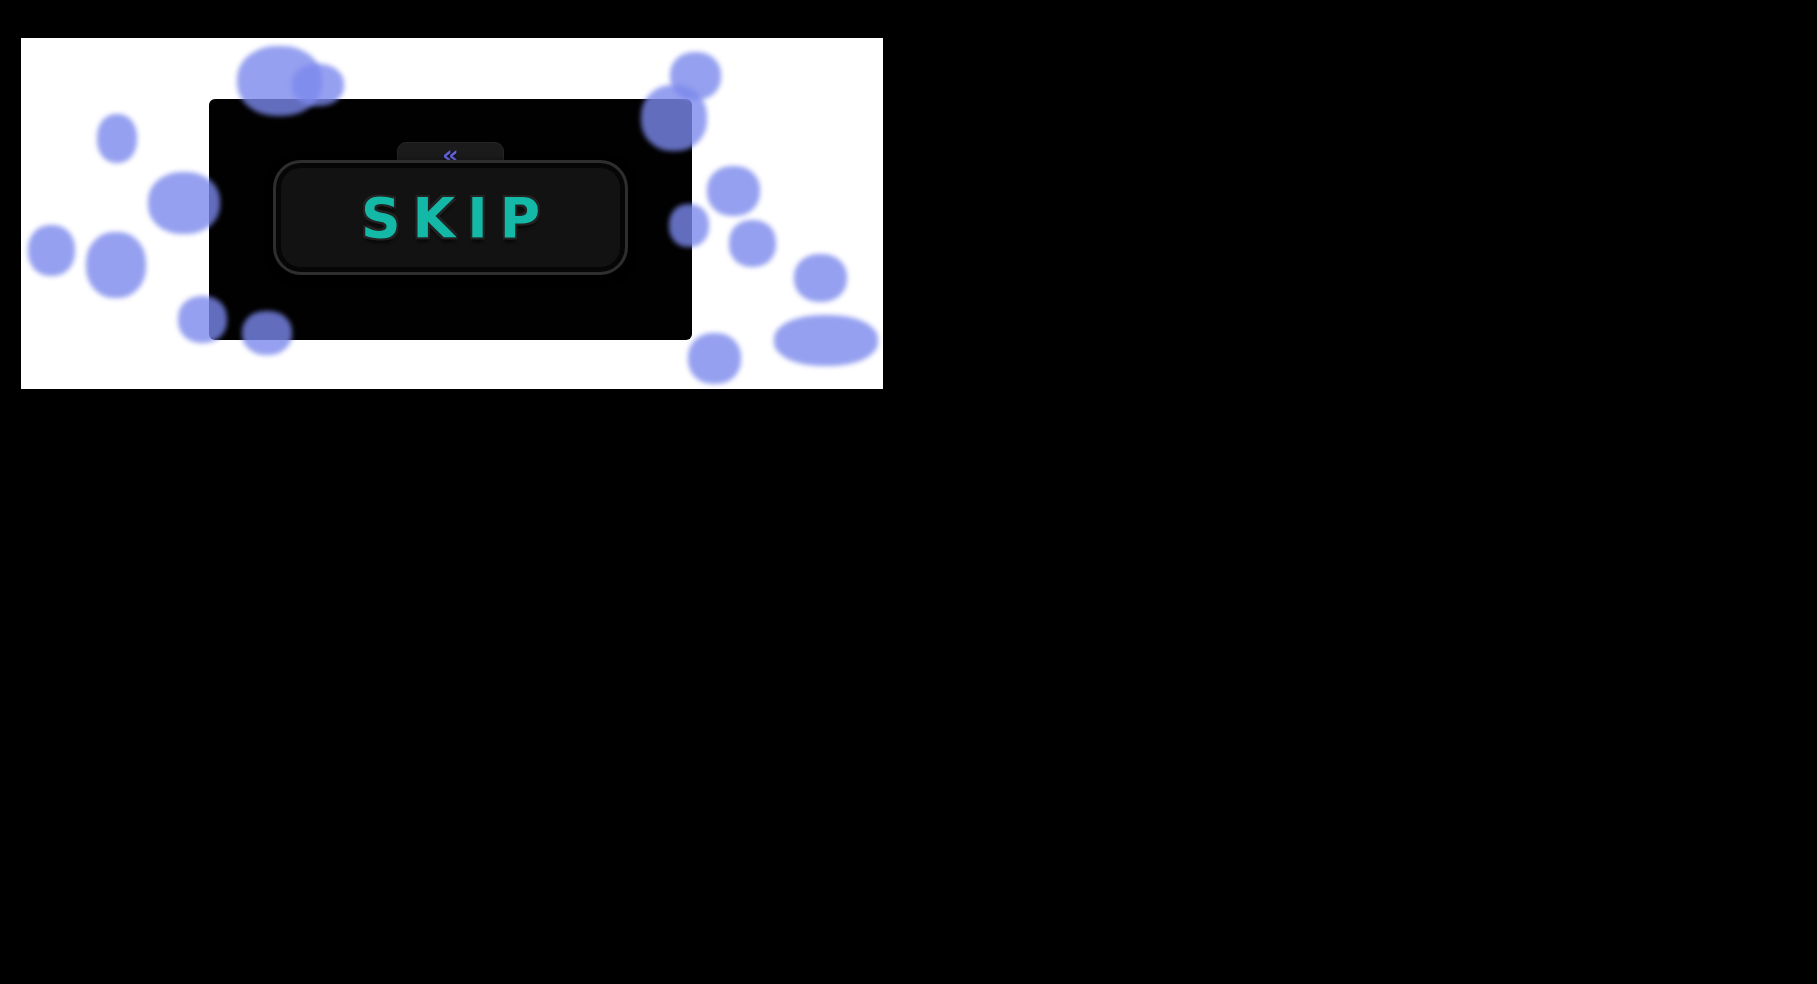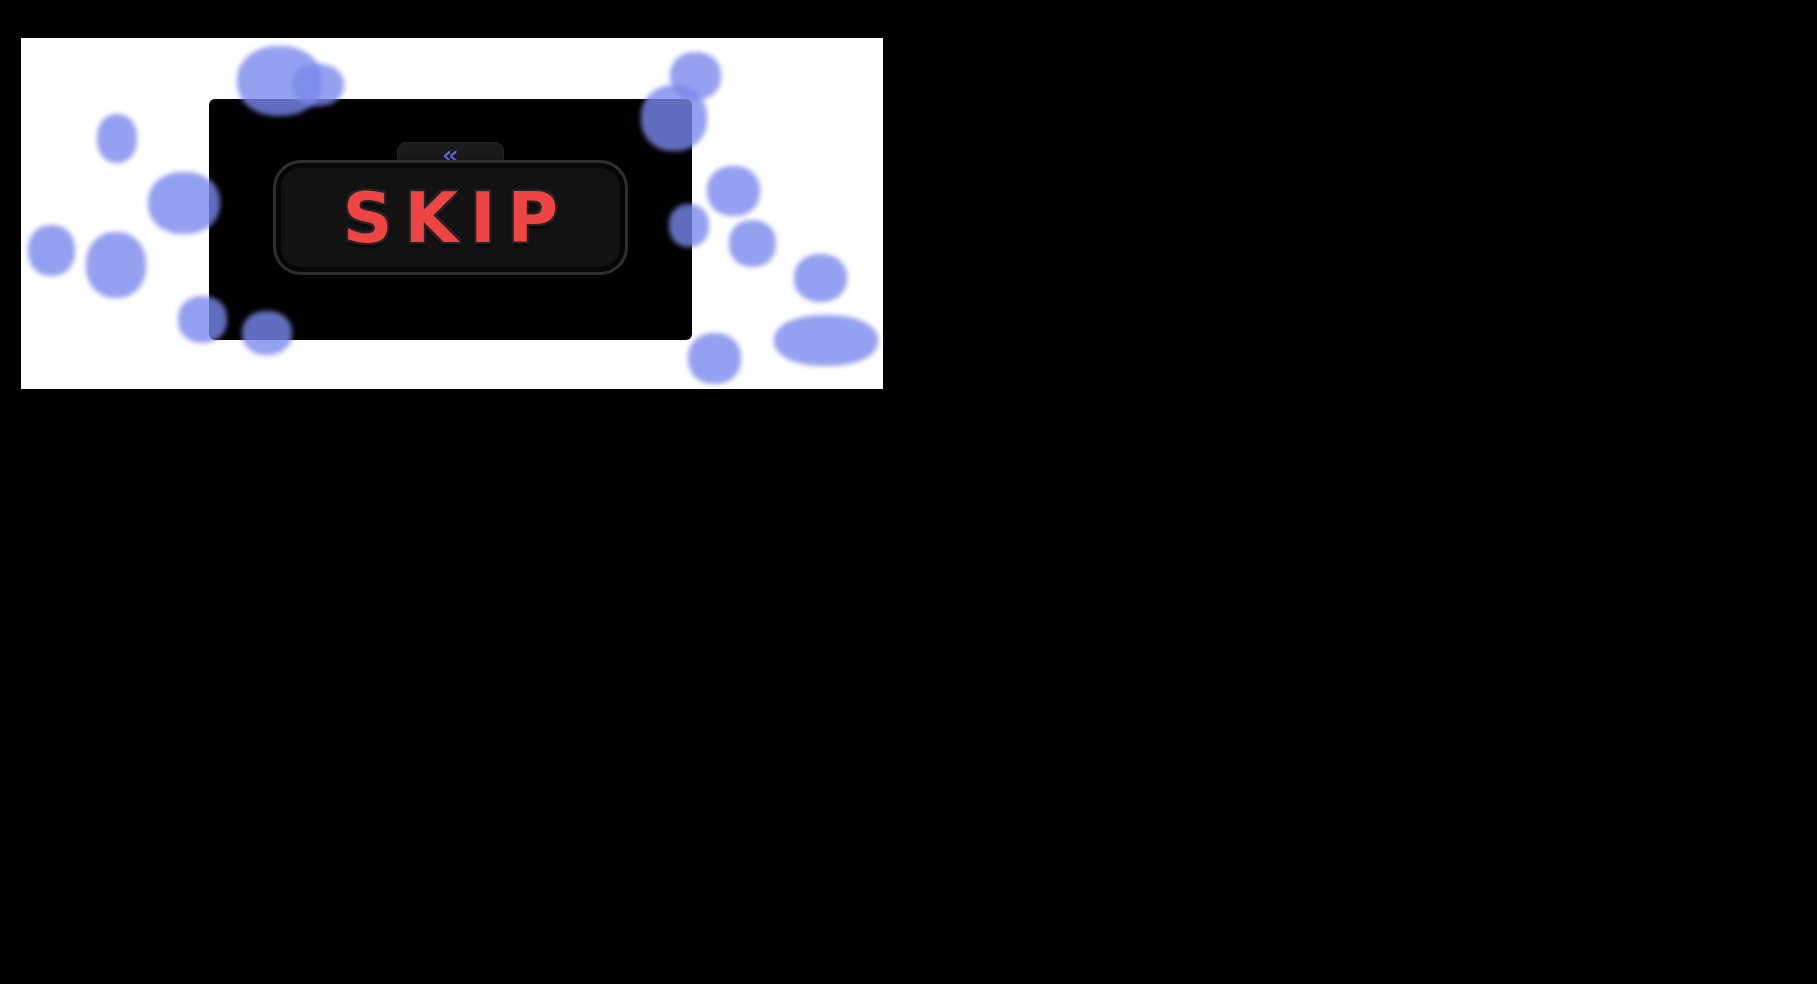--- a/index.html
+++ b/index.html
@@ -67,22 +67,22 @@
     border: 3px solid #2e2e2e;
     border-radius: 28px;
     box-sizing: border-box;
     display: flex;
     align-items: center;
     justify-content: center;
     cursor: pointer;
     box-shadow: inset 0 0 0 5px rgba(0,0,0,0.65), 0 3px 8px rgba(0,0,0,0.8);
   }
   .skip-label {
-    color: #ef4444;
-    font-size: 69px;
+    color: #14b8a6;
+    font-size: 55px;
     font-weight: bold;
     letter-spacing: 12px;
     padding-left: 12px; 
     text-shadow:
       -2px -2px 0 #232323,
        2px -2px 0 #232323,
       -2px  2px 0 #232323,
        2px  2px 0 #232323,
        0 5px 3px rgba(0,0,0,0.55);
     user-select: none;

